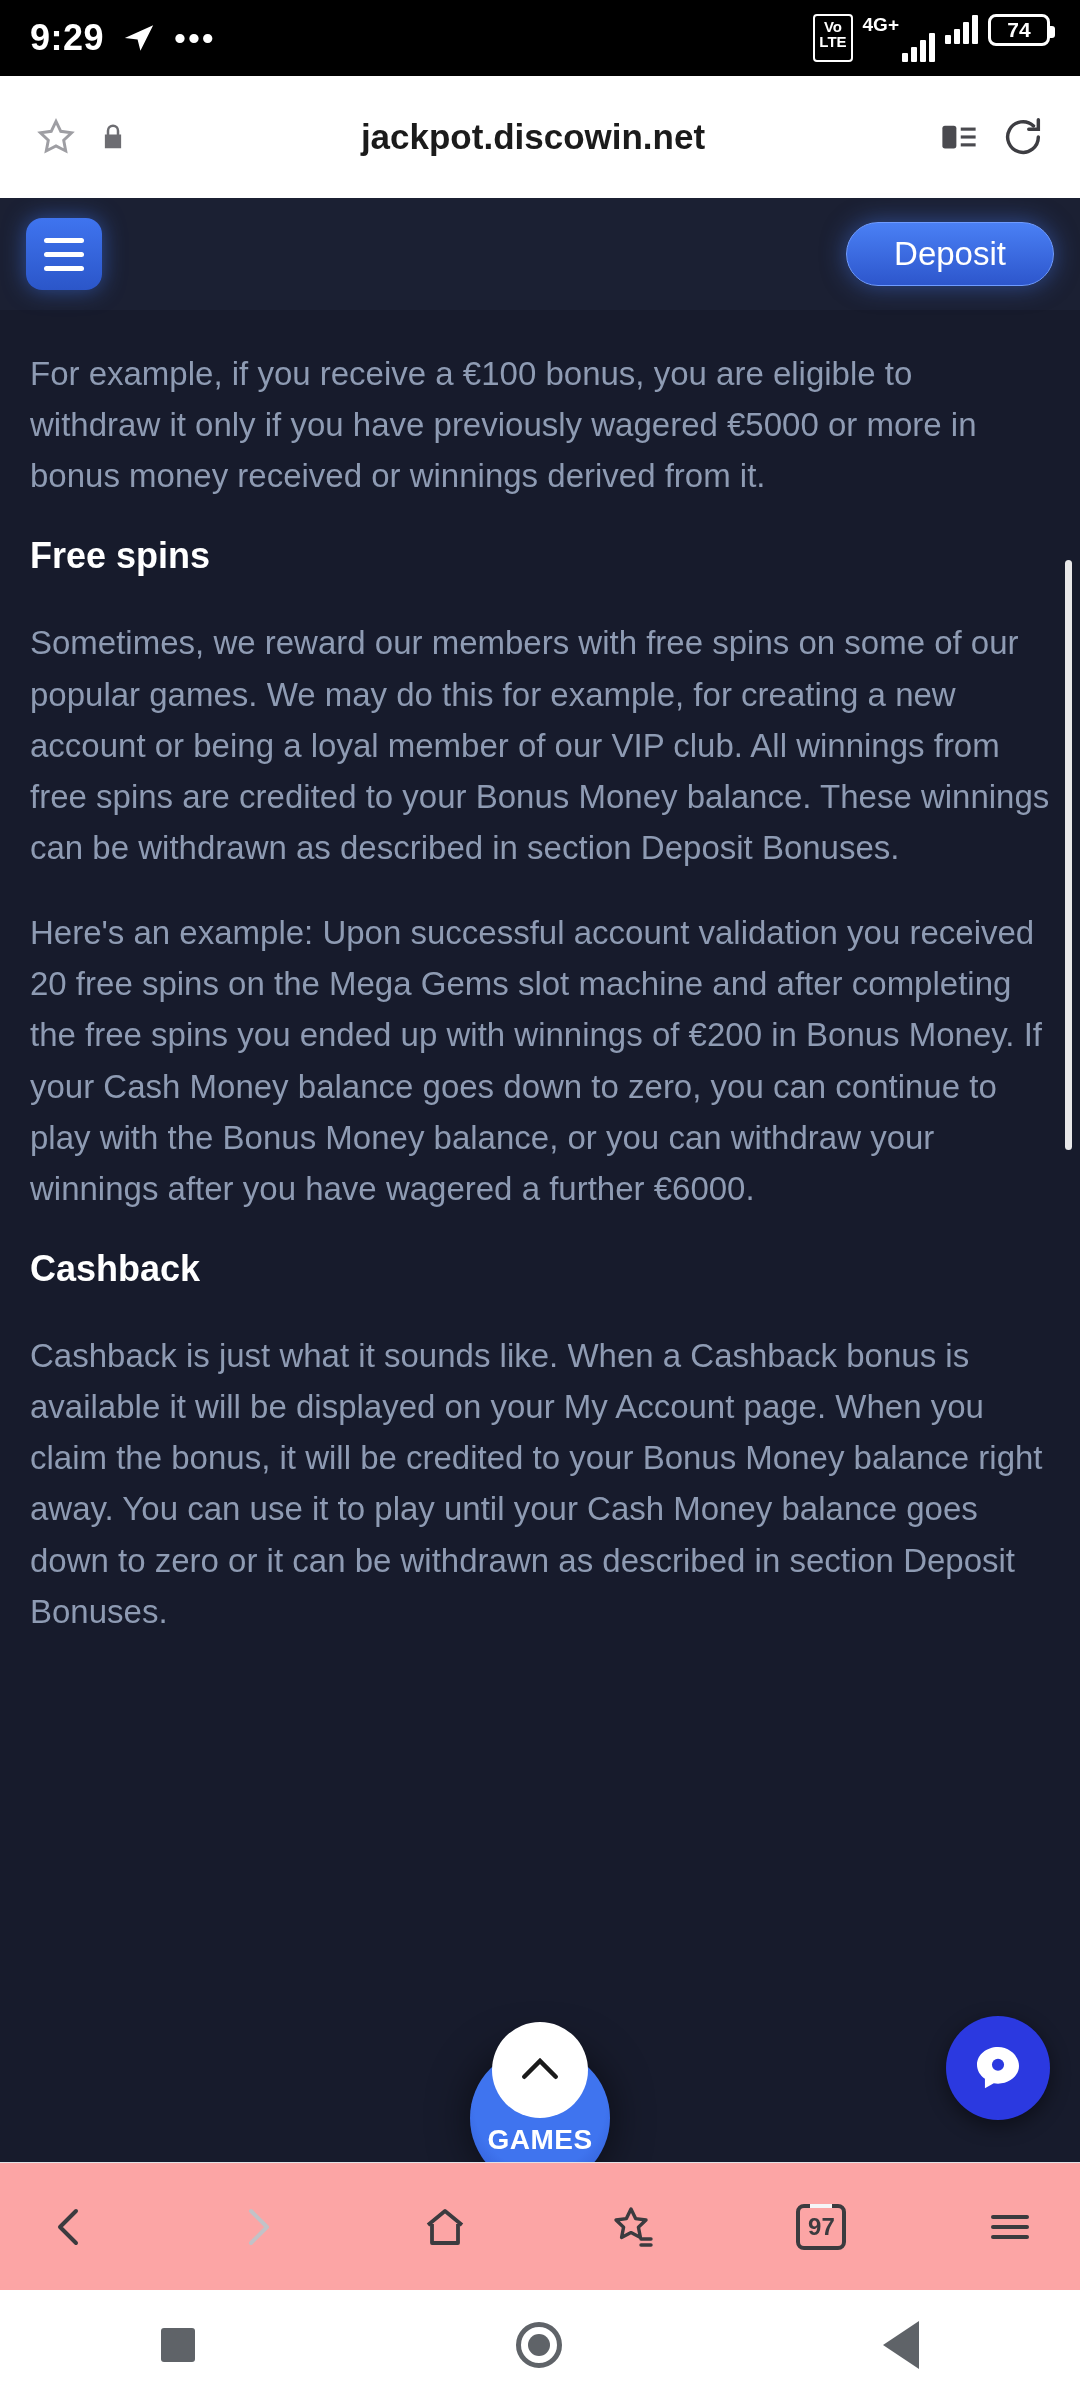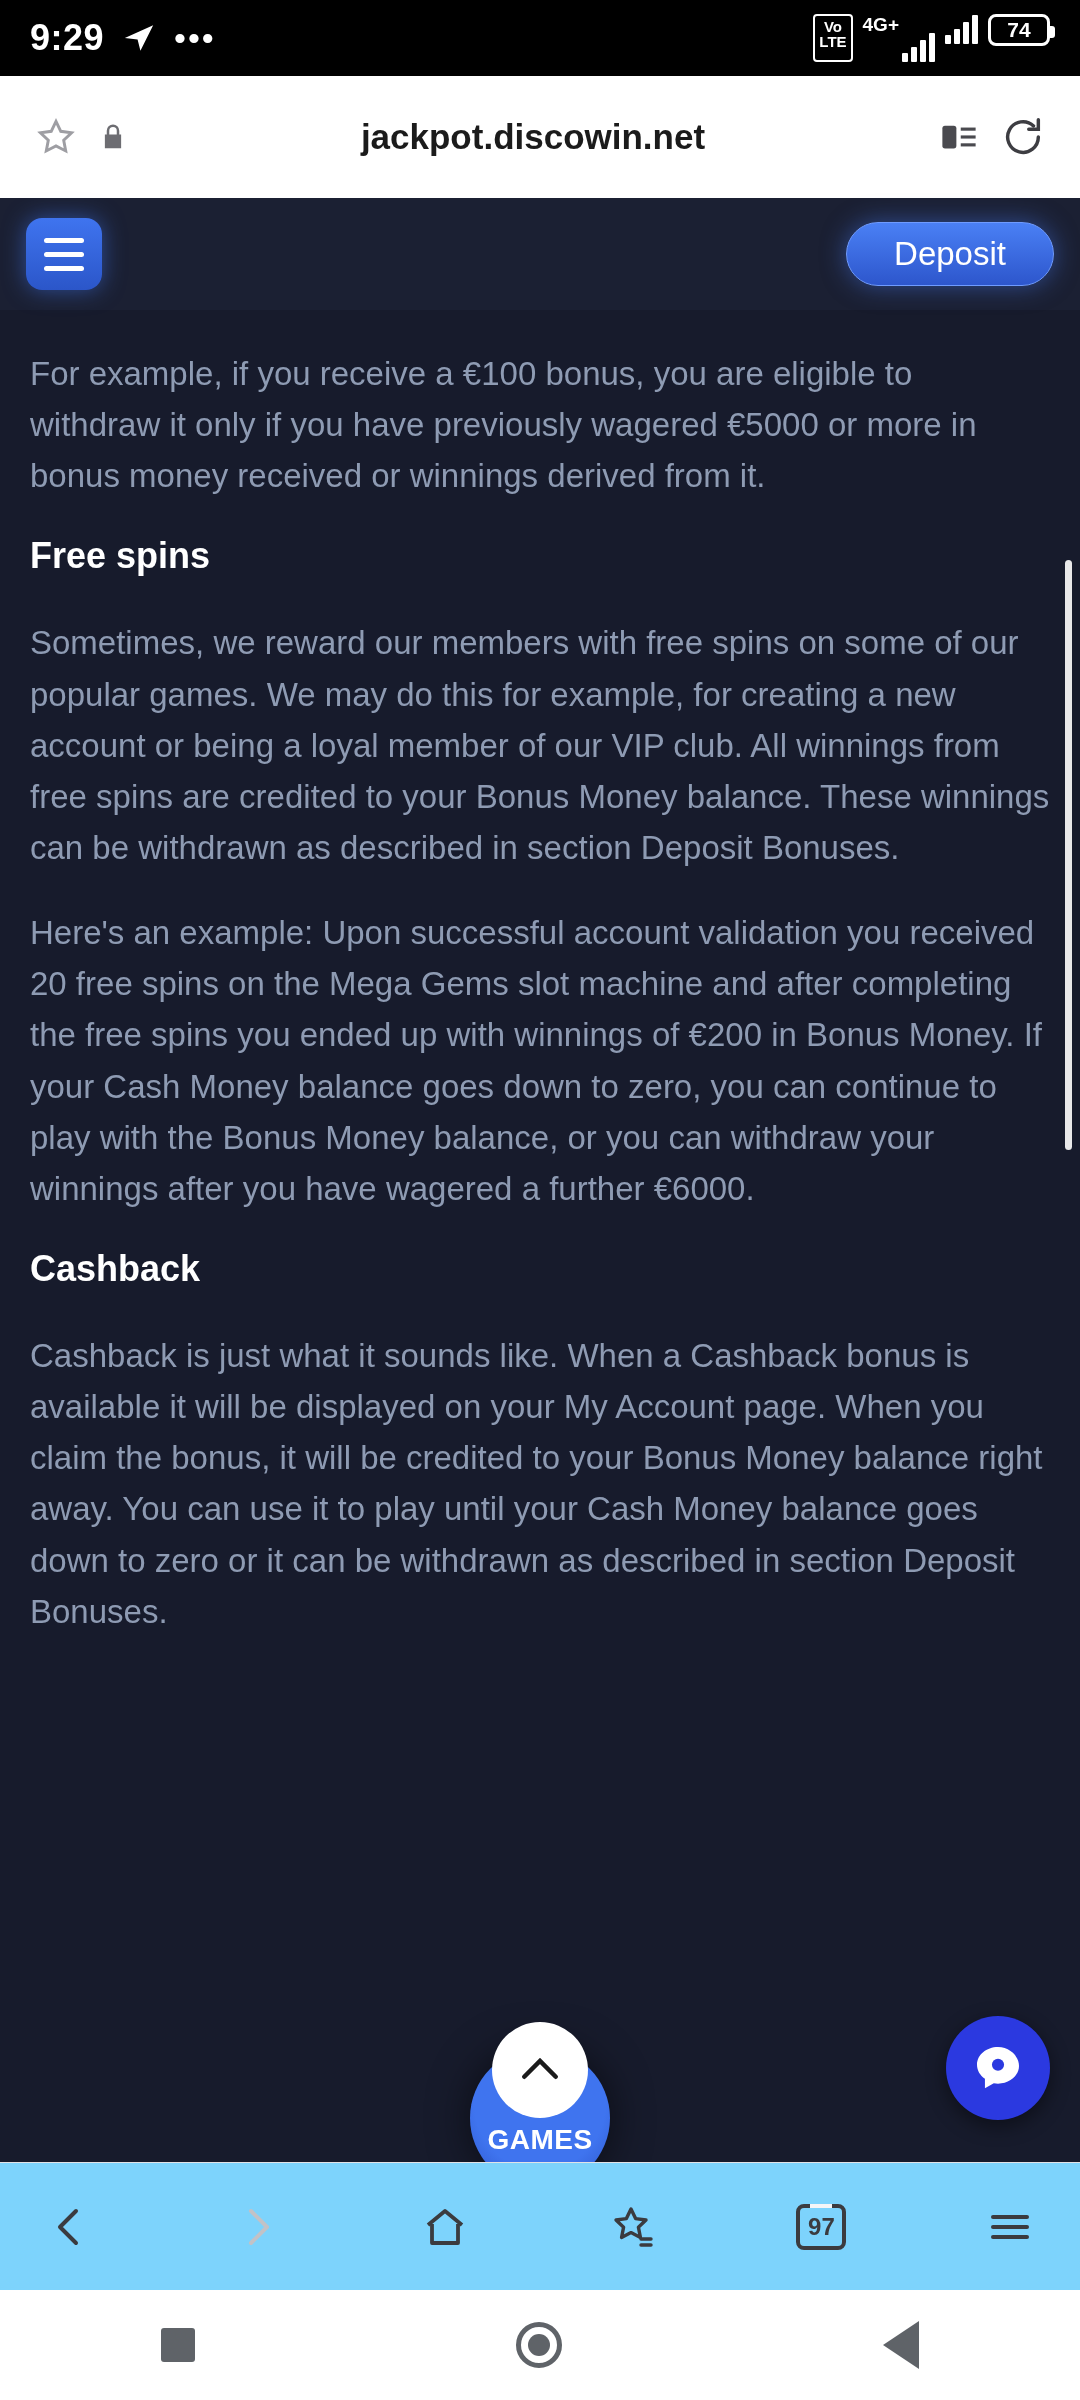--- a/index.html
+++ b/index.html
@@ -208,21 +208,21 @@
     border-radius: 50%;
     background: #2b39e0;
     display: flex; align-items: center; justify-content: center;
     box-shadow: 0 6px 20px rgba(0,0,0,.45);
     z-index: 5;
   }
 
   
   .browser-bar {
     height: 128px;
-    background: #7dd3fc;
+    background: #fca5a5;
     display: flex;
     align-items: center;
     justify-content: space-around;
     flex: 0 0 auto;
     border-top: 1px solid #e2e2e6;
     gap: 48px;
   }
   .tab-count {
     position: relative;
     width: 50px; height: 46px;

